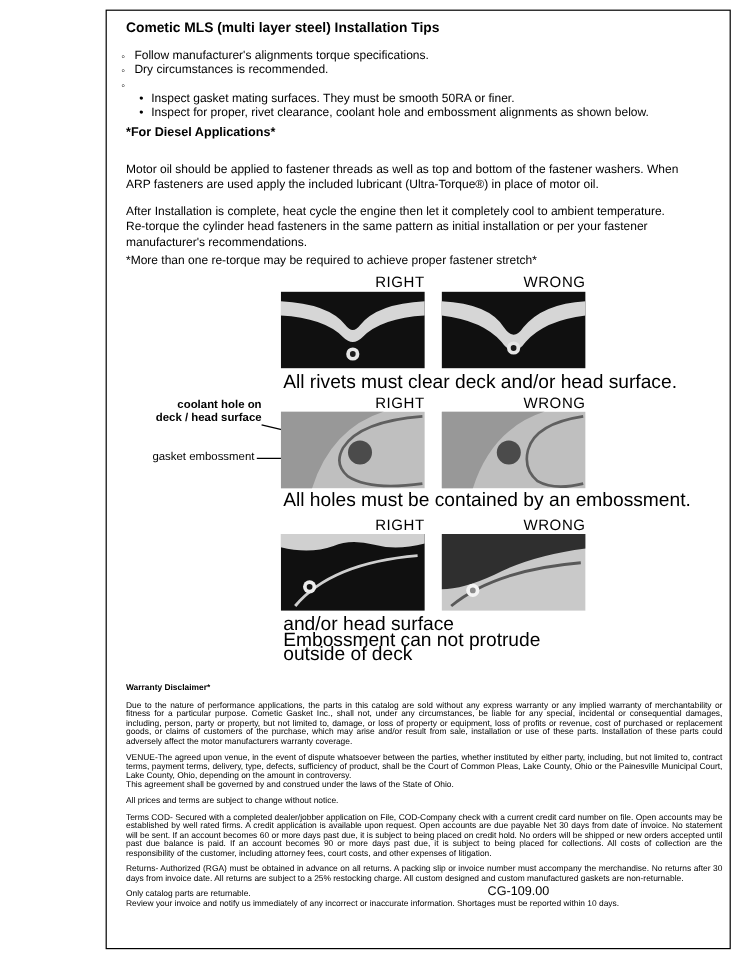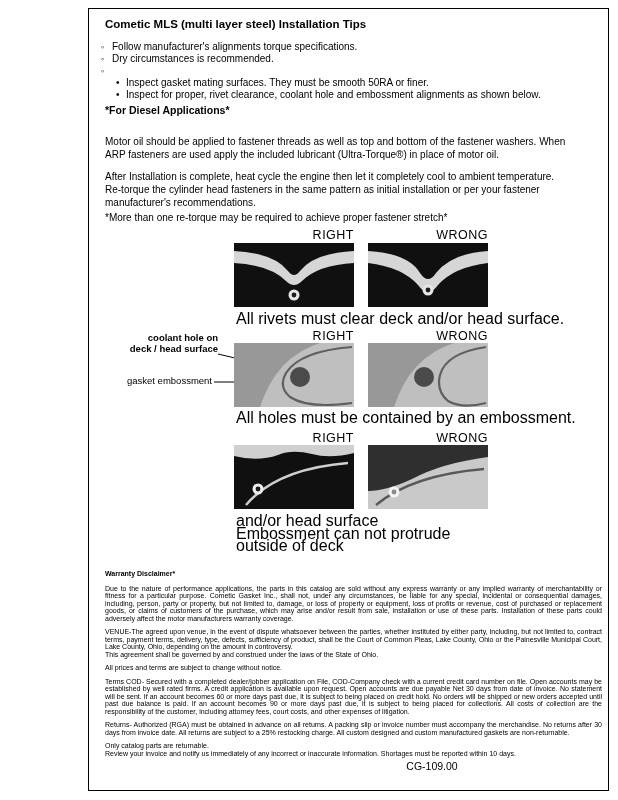--- a/index.html
+++ b/index.html
@@ -37,21 +37,21 @@
   .ann { position:absolute; text-align:right; font-size:9.5px; line-height:10.5px; }
   .ann1 { left:126px; top:333px; width:92px;font-weight:bold; }
   .ann2 { left:112px; top:376px; width:100px; }
   .ann-lines { position:absolute; left:210px; top:348px; width:110px; height:44px; }
 
   .legal { position:absolute; left:105px; top:570px; width:497px; font-size:7px; line-height:7.5px; text-align:justify; }
   .legal .lh { font-weight:bold; margin-bottom:7px; text-align:left; }
   .lp { margin-bottom:6px; }
   .no-gap { margin-bottom:0; }
 
-  .footer { position:absolute; left:390px; top:760px; width:84px; text-align:center; font-size:10.5px; }
+  .footer { position:absolute; left:390px; top:737px; width:84px; text-align:center; font-size:10.5px; }
 </style>
 </head>
 <body>
 
 <div>
   <div class="border-box"></div>
 
   <h1 class="title">Cometic MLS (multi layer steel) Installation Tips</h1>
 
   <div class="tips">

